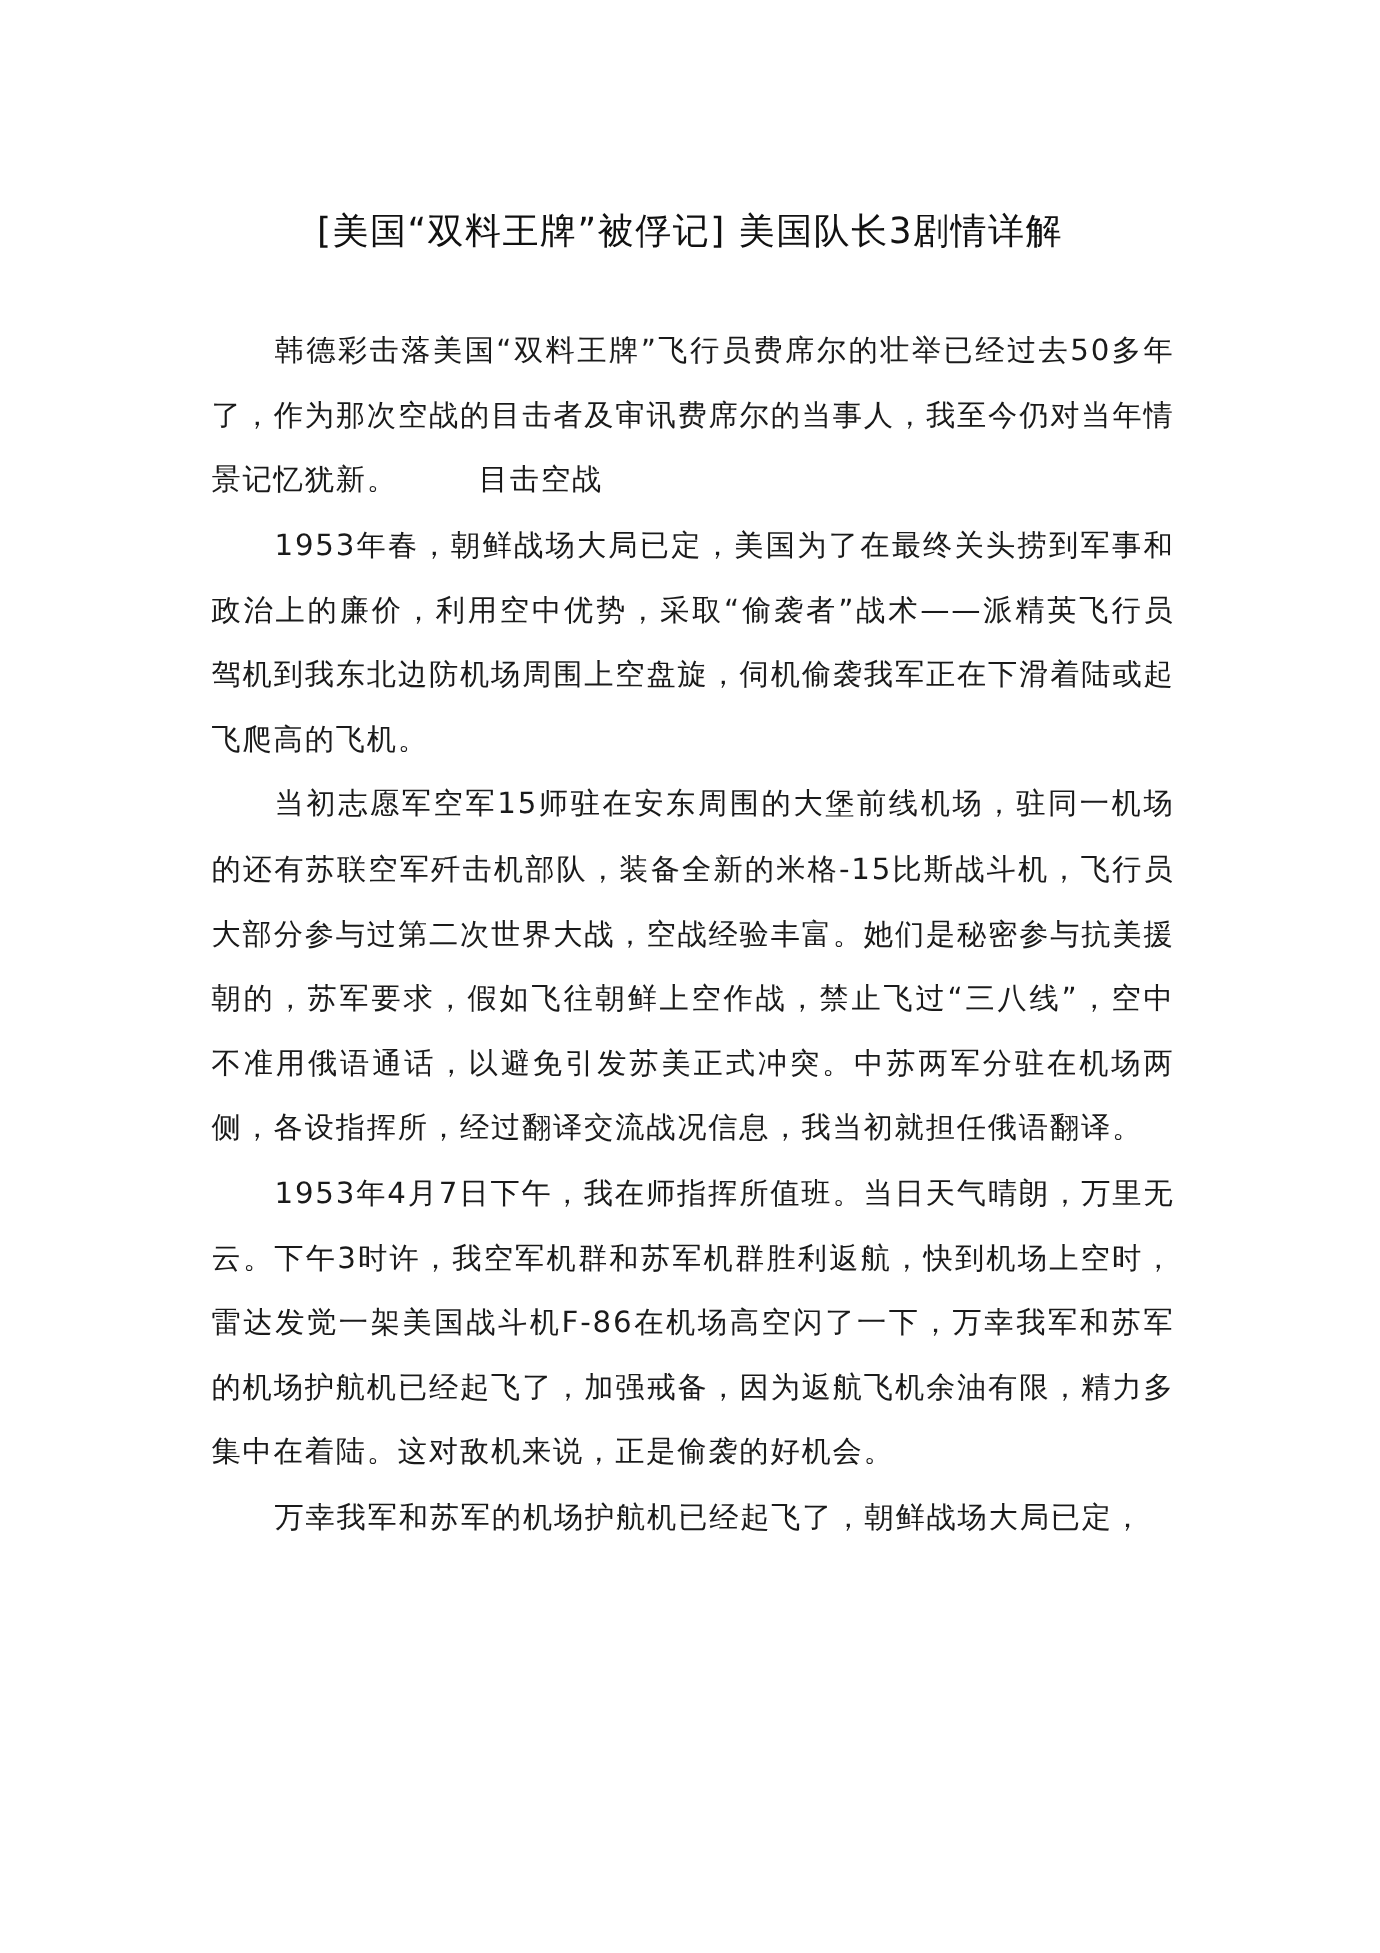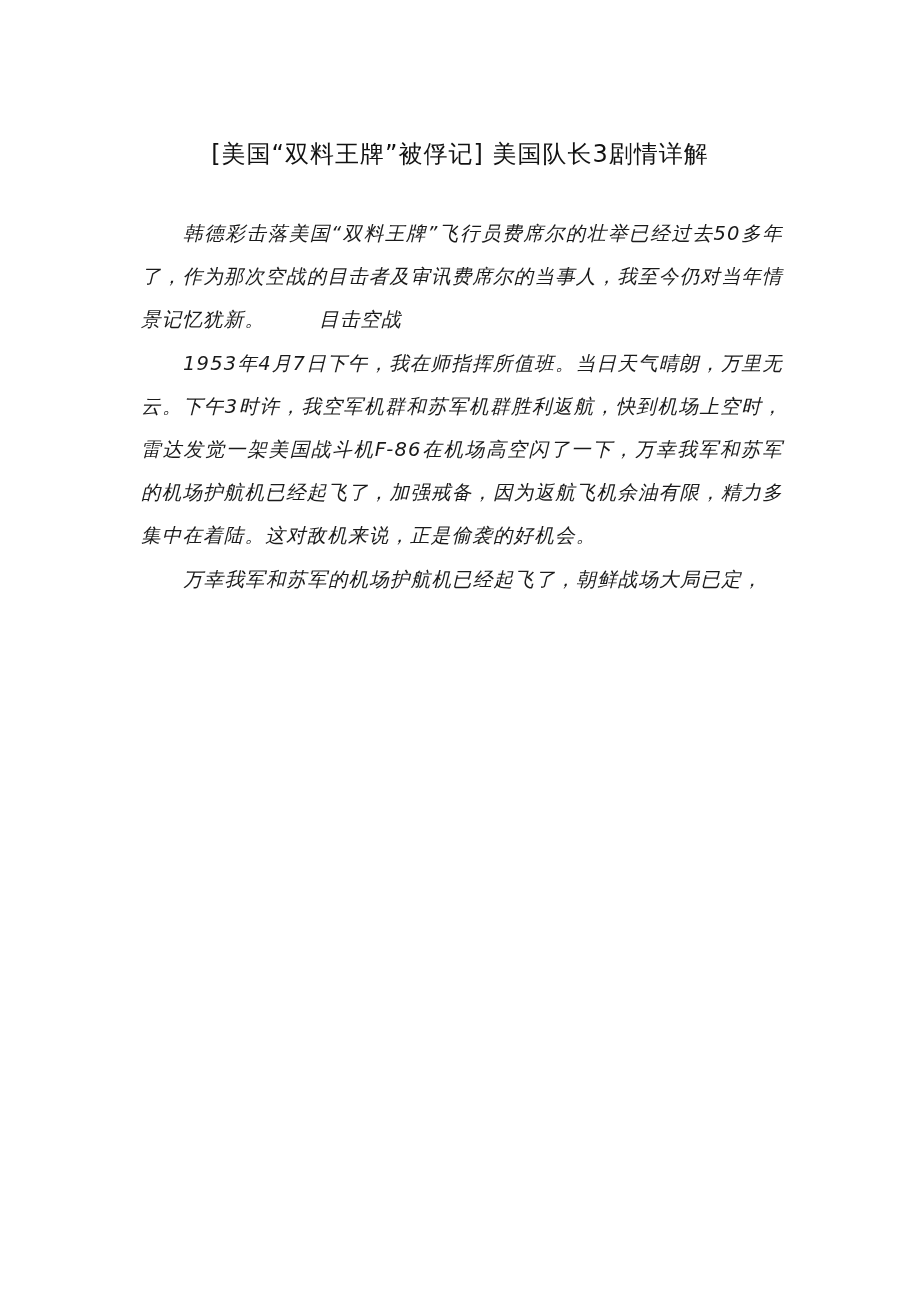--- a/index.html
+++ b/index.html
@@ -16,29 +16,30 @@
       font-family: "DejaVu Sans", "Liberation Sans", sans-serif;
       font-weight: normal;
     }
     .body-text {
       position: absolute; left: 141px; top: 212px; width: 642px;
       font-size: 19.5px; line-height: 43.2px;
       text-align: justify; text-justify: inter-character;
       letter-spacing: 1.2px;
       font-family: "DejaVu Sans", "Liberation Sans", sans-serif;
       color: #1a1a1a;
-      font-style: italic;
     }
     .para { margin: 0; text-indent: 42px; }
     .inline-heading { margin-left: 54px; }
   </style>
 </head>
 <body>
 
 <div class="page">
   <h1 class="title">[美国“双料王牌”被俘记] 美国队长3剧情详解</h1>
 
   <div class="body-text">
     <p class="para"><span>韩德彩击落美国“双料王牌”飞行员费席尔的壮举已经过去50多年了，作为那次空战的目击者及审讯费席尔的当事人，我至今仍对当年情景记忆犹新。</span><span class="inline-heading">目击空战</span></p>
+    <p class="para">1953年春，朝鲜战场大局已定，美国为了在最终关头捞到军事和政治上的廉价，利用空中优势，采取“偷袭者”战术——派精英飞行员驾机到我东北边防机场周围上空盘旋，伺机偷袭我军正在下滑着陆或起飞爬高的飞机。</p>
+    <p class="para">当初志愿军空军15师驻在安东周围的大堡前线机场，驻同一机场的还有苏联空军歼击机部队，装备全新的米格-15比斯战斗机，飞行员大部分参与过第二次世界大战，空战经验丰富。她们是秘密参与抗美援朝的，苏军要求，假如飞往朝鲜上空作战，禁止飞过“三八线”，空中不准用俄语通话，以避免引发苏美正式冲突。中苏两军分驻在机场两侧，各设指挥所，经过翻译交流战况信息，我当初就担任俄语翻译。</p>
     <p class="para">1953年4月7日下午，我在师指挥所值班。当日天气晴朗，万里无云。下午3时许，我空军机群和苏军机群胜利返航，快到机场上空时，雷达发觉一架美国战斗机F-86在机场高空闪了一下，万幸我军和苏军的机场护航机已经起飞了，加强戒备，因为返航飞机余油有限，精力多集中在着陆。这对敌机来说，正是偷袭的好机会。</p>
     <p class="para">万幸我军和苏军的机场护航机已经起飞了，朝鲜战场大局已定，</p>
   </div>
 </div>
 
 </body></html>

